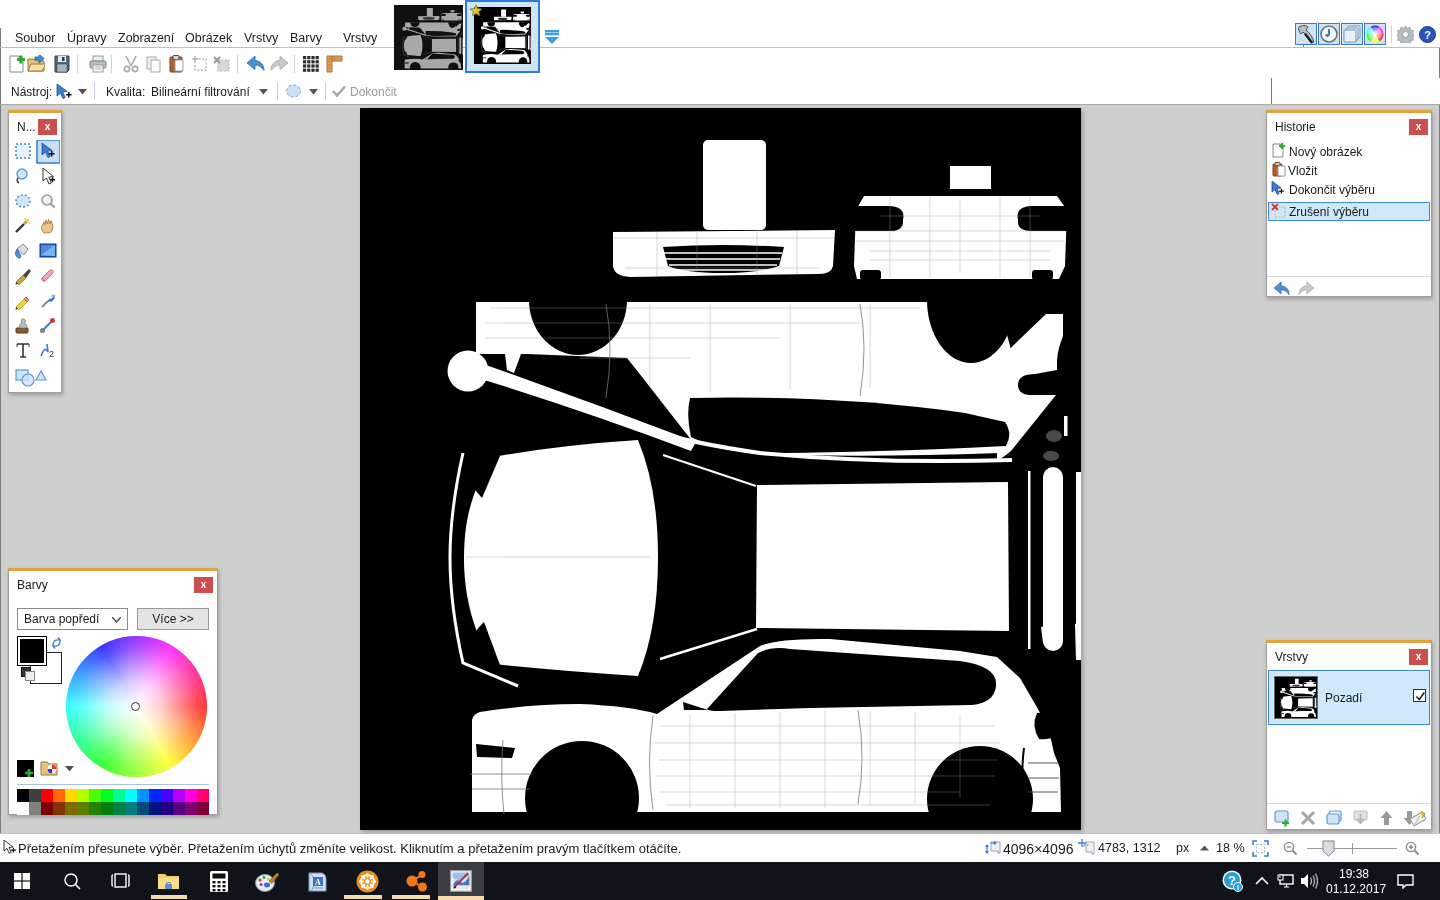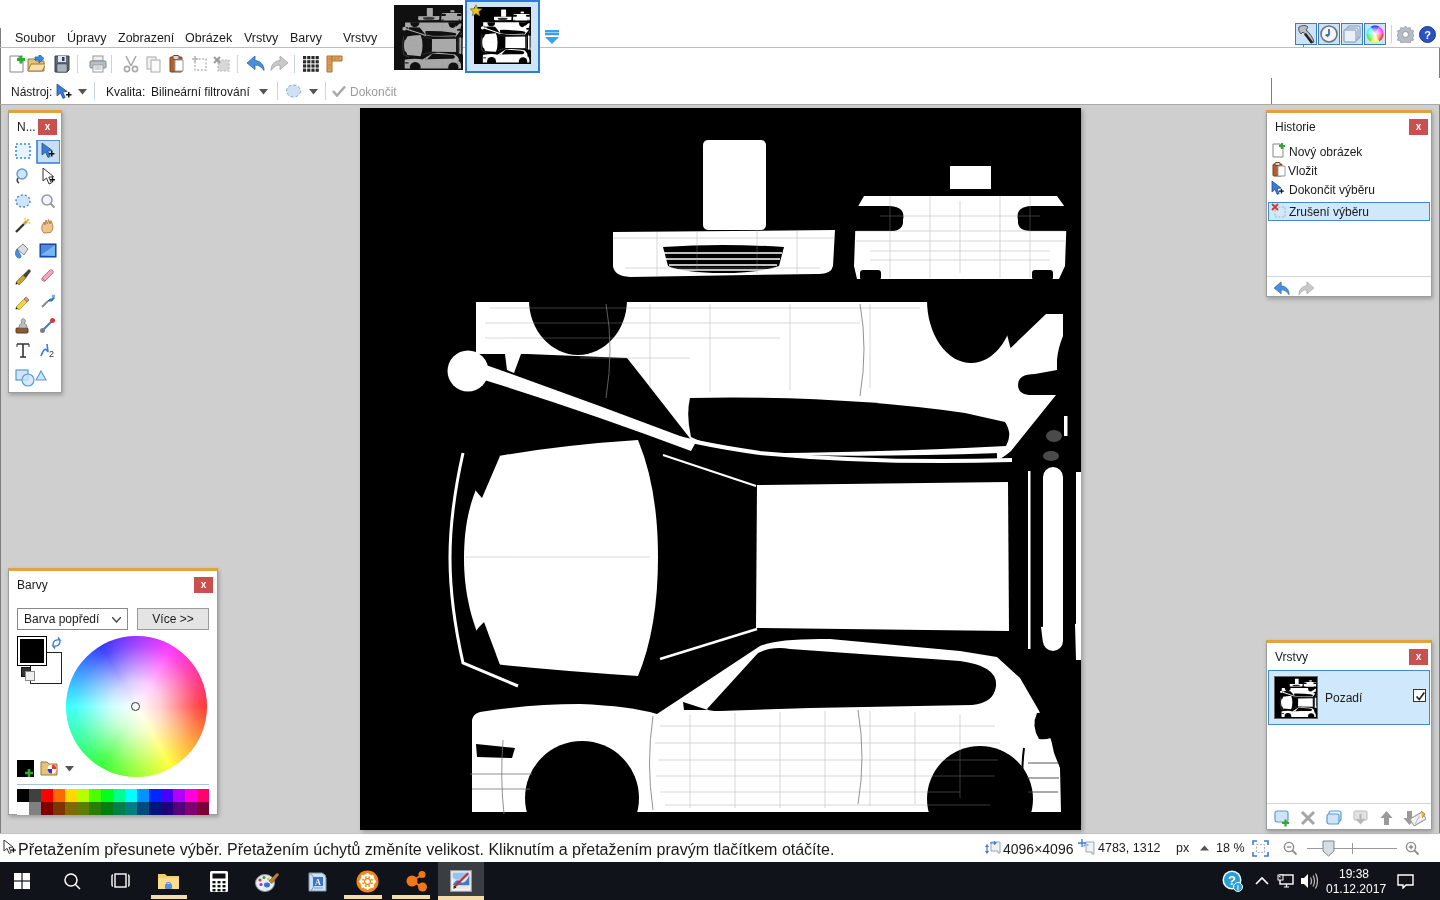--- a/index.html
+++ b/index.html
@@ -299,21 +299,21 @@
         <path d="M1,6 l4,4.5 8,-9" stroke="#a9a9a9" stroke-width="2.6" fill="none"></path>
       </svg>
 <span class="abs" style="left:349px;top:7px;color:#9a9a9a">Dokončit</span>
 </div>
 <div id="tbline" class="abs"></div>
 <div id="statusbar" class="abs">
 <svg class="abs" style="left:3px;top:6px" width="15" height="15" viewBox="0 0 15 15">
         <path d="M1,0 l0,11 3,-2.6 2.2,5 2,-0.9 -2.2,-5 4,-0.5 z" fill="#fff" stroke="#333" stroke-width="1"></path>
         <path d="M8,9.5 l1.8,0 0,-1.8 1.3,0 0,1.8 1.8,0 0,1.3 -1.8,0 0,1.8 -1.3,0 0,-1.8 -1.8,0 z" fill="#111"></path>
       </svg>
-<span class="abs" style="left:18px;top:7px;font-size:16px">Přetažením přesunete výběr. Přetažením úchytů změníte velikost. Kliknutím a přetažením pravým tlačítkem otáčíte.</span>
+<span class="abs" style="left:18px;top:7px;font-size:13px">Přetažením přesunete výběr. Přetažením úchytů změníte velikost. Kliknutím a přetažením pravým tlačítkem otáčíte.</span>
 <svg class="abs" style="left:985px;top:7px" width="16" height="15" viewBox="0 0 16 15">
         <path d="M6,1 h9 v11 h-2 l0,-2 -7,0 z" fill="#eef2f5" stroke="#9aa5ad"></path>
         <path d="M2,4 v8 M0.5,6 l1.5,-2 1.5,2 M0.5,10 l1.5,2 1.5,-2" stroke="#3b7bd4" stroke-width="1.2" fill="none"></path>
         <path d="M5,2 h6 M9,0.5 l2,1.5 -2,1.5" stroke="#3b7bd4" stroke-width="1.2" fill="none"></path>
       </svg>
 <span class="abs" style="left:1003px;top:7px;font-size:14px">4096×4096</span>
 <svg class="abs" style="left:1078px;top:5px" width="18" height="18" viewBox="0 0 18 18">
         <path d="M8,3 h8 v12 h-2 l0,-2 -6,0 z" fill="#eef2f5" stroke="#9aa5ad"></path>
         <path d="M4,0 v8 M0,4 h8" stroke="#3b7bd4" stroke-width="1.3"></path>
         <path d="M6,6 h6 M6,6 v2" stroke="#3b7bd4" stroke-width="1" stroke-dasharray="1.5 1.5"></path>

